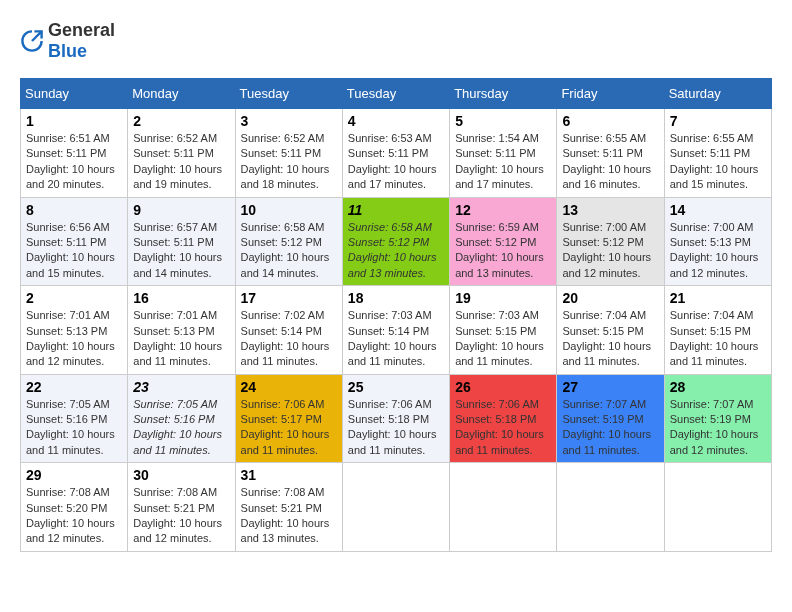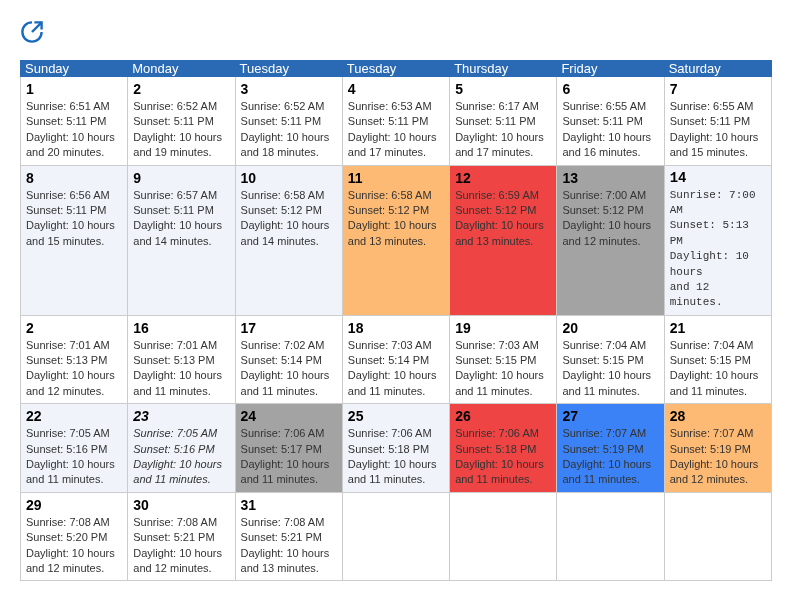--- a/index.html
+++ b/index.html
@@ -38,21 +38,21 @@
       color: #555;
     }
     .calendar {
       width: 100%;
       border-collapse: collapse;
       font-size: 11px;
     }
     .calendar th {
       background-color: #2a6ab5;
       color: #fff;
-      padding: 0 4px;
+      padding: 7px 4px;
       text-align: left;
       font-size: 13px;
       font-weight: normal;
       border: 1px solid #2a6ab5;
     }
     .calendar td {
       border: 1px solid #ccc;
       padding: 4px 5px;
       vertical-align: top;
       width: calc(100% / 7);
@@ -79,20 +79,24 @@
 </head>
 <body>
 
 <div class="header">
   <div class="logo">
     <svg class="logo-icon" viewBox="0 0 30 30">
       <path d="M15 3 C8 3 3 8 3 15 C3 22 8 27 15 27 C22 27 27 22 27 15" stroke="#1a6bbf" stroke-width="3" fill="none"></path>
       <path d="M18 3 L27 3 L27 12" stroke="#1a6bbf" stroke-width="3" fill="none"></path>
       <line x1="15" y1="15" x2="27" y2="3" stroke="#1a6bbf" stroke-width="3"></line>
     </svg>
+    <div>
+      <span style="font-size:18px;font-weight:bold;color:#333;">General</span><br>
+      <span style="font-size:18px;font-weight:bold;color:#1a6bbf;">Blue</span>
+    </div>
   </div>
   <div class="title-area">
     <div class="month-title"></div>
     <div class="location"></div>
   </div>
 </div>
 
 <table class="calendar">
   <thead>
     <tr>
@@ -139,21 +143,21 @@
           <div class="day-info">
             <span>Sunrise: 6:53 AM</span><br>
             <span>Sunset: 5:11 PM</span><br>
             <span>Daylight: 10 hours</span><br>
             <span>and 17 minutes.</span>
           </div>
         </td>
         <td>
           <span class="day-number">5</span>
           <div class="day-info">
-            <span>Sunrise: 6:17 AM</span><br>
+            <span>Sunrise: 1:54 AM</span><br>
             <span>Sunset: 5:11 PM</span><br>
             <span>Daylight: 10 hours</span><br>
             <span>and 17 minutes.</span>
           </div>
         </td>
         <td>
           <span class="day-number">6</span>
           <div class="day-info">
             <span>Sunrise: 6:55 AM</span><br>
             <span>Sunset: 5:11 PM</span><br>
@@ -192,48 +196,48 @@
         </td>
         <td style="background: rgb(240, 244, 250);">
           <span class="day-number">10</span>
           <div class="day-info">
             <span>Sunrise: 6:58 AM</span><br>
             <span>Sunset: 5:12 PM</span><br>
             <span>Daylight: 10 hours</span><br>
             <span>and 14 minutes.</span>
           </div>
         </td>
-        <td style="background: #fdba74;">
+        <td style="background: #84cc16; font-style: italic;">
           <span class="day-number">11</span>
           <div class="day-info">
             <span>Sunrise: 6:58 AM</span><br>
             <span>Sunset: 5:12 PM</span><br>
             <span>Daylight: 10 hours</span><br>
             <span>and 13 minutes.</span>
           </div>
         </td>
-        <td style="background: #ef4444;">
+        <td style="background: #f9a8d4;">
           <span class="day-number">12</span>
           <div class="day-info">
             <span>Sunrise: 6:59 AM</span><br>
             <span>Sunset: 5:12 PM</span><br>
             <span>Daylight: 10 hours</span><br>
             <span>and 13 minutes.</span>
           </div>
         </td>
-        <td style="background: #a3a3a3; margin-top: 28px;">
+        <td style="background: #e5e5e5; margin-top: 28px;">
           <span class="day-number">13</span>
           <div class="day-info">
             <span>Sunrise: 7:00 AM</span><br>
             <span>Sunset: 5:12 PM</span><br>
             <span>Daylight: 10 hours</span><br>
             <span>and 12 minutes.</span>
           </div>
         </td>
-        <td style="background: rgb(240, 244, 250); font-family: Liberation Mono, monospace;">
+        <td style="background: rgb(240, 244, 250);">
           <span class="day-number">14</span>
           <div class="day-info">
             <span>Sunrise: 7:00 AM</span><br>
             <span>Sunset: 5:13 PM</span><br>
             <span>Daylight: 10 hours</span><br>
             <span>and 12 minutes.</span>
           </div>
         </td>
       </tr>
       <tr>
@@ -313,21 +317,21 @@
         </td>
         <td style="background: rgb(240, 244, 250); font-style: italic;">
           <span class="day-number">23</span>
           <div class="day-info">
             <span>Sunrise: 7:05 AM</span><br>
             <span>Sunset: 5:16 PM</span><br>
             <span>Daylight: 10 hours</span><br>
             <span>and 11 minutes.</span>
           </div>
         </td>
-        <td style="background: #a3a3a3;">
+        <td style="background: #eab308;">
           <span class="day-number">24</span>
           <div class="day-info">
             <span>Sunrise: 7:06 AM</span><br>
             <span>Sunset: 5:17 PM</span><br>
             <span>Daylight: 10 hours</span><br>
             <span>and 11 minutes.</span>
           </div>
         </td>
         <td style="background: rgb(240, 244, 250);">
           <span class="day-number">25</span>
@@ -349,21 +353,21 @@
         </td>
         <td style="background: #3b82f6;">
           <span class="day-number">27</span>
           <div class="day-info">
             <span>Sunrise: 7:07 AM</span><br>
             <span>Sunset: 5:19 PM</span><br>
             <span>Daylight: 10 hours</span><br>
             <span>and 11 minutes.</span>
           </div>
         </td>
-        <td style="background: #fdba74;">
+        <td style="background: #86efac;">
           <span class="day-number">28</span>
           <div class="day-info">
             <span>Sunrise: 7:07 AM</span><br>
             <span>Sunset: 5:19 PM</span><br>
             <span>Daylight: 10 hours</span><br>
             <span>and 12 minutes.</span>
           </div>
         </td>
       </tr>
       <tr>

